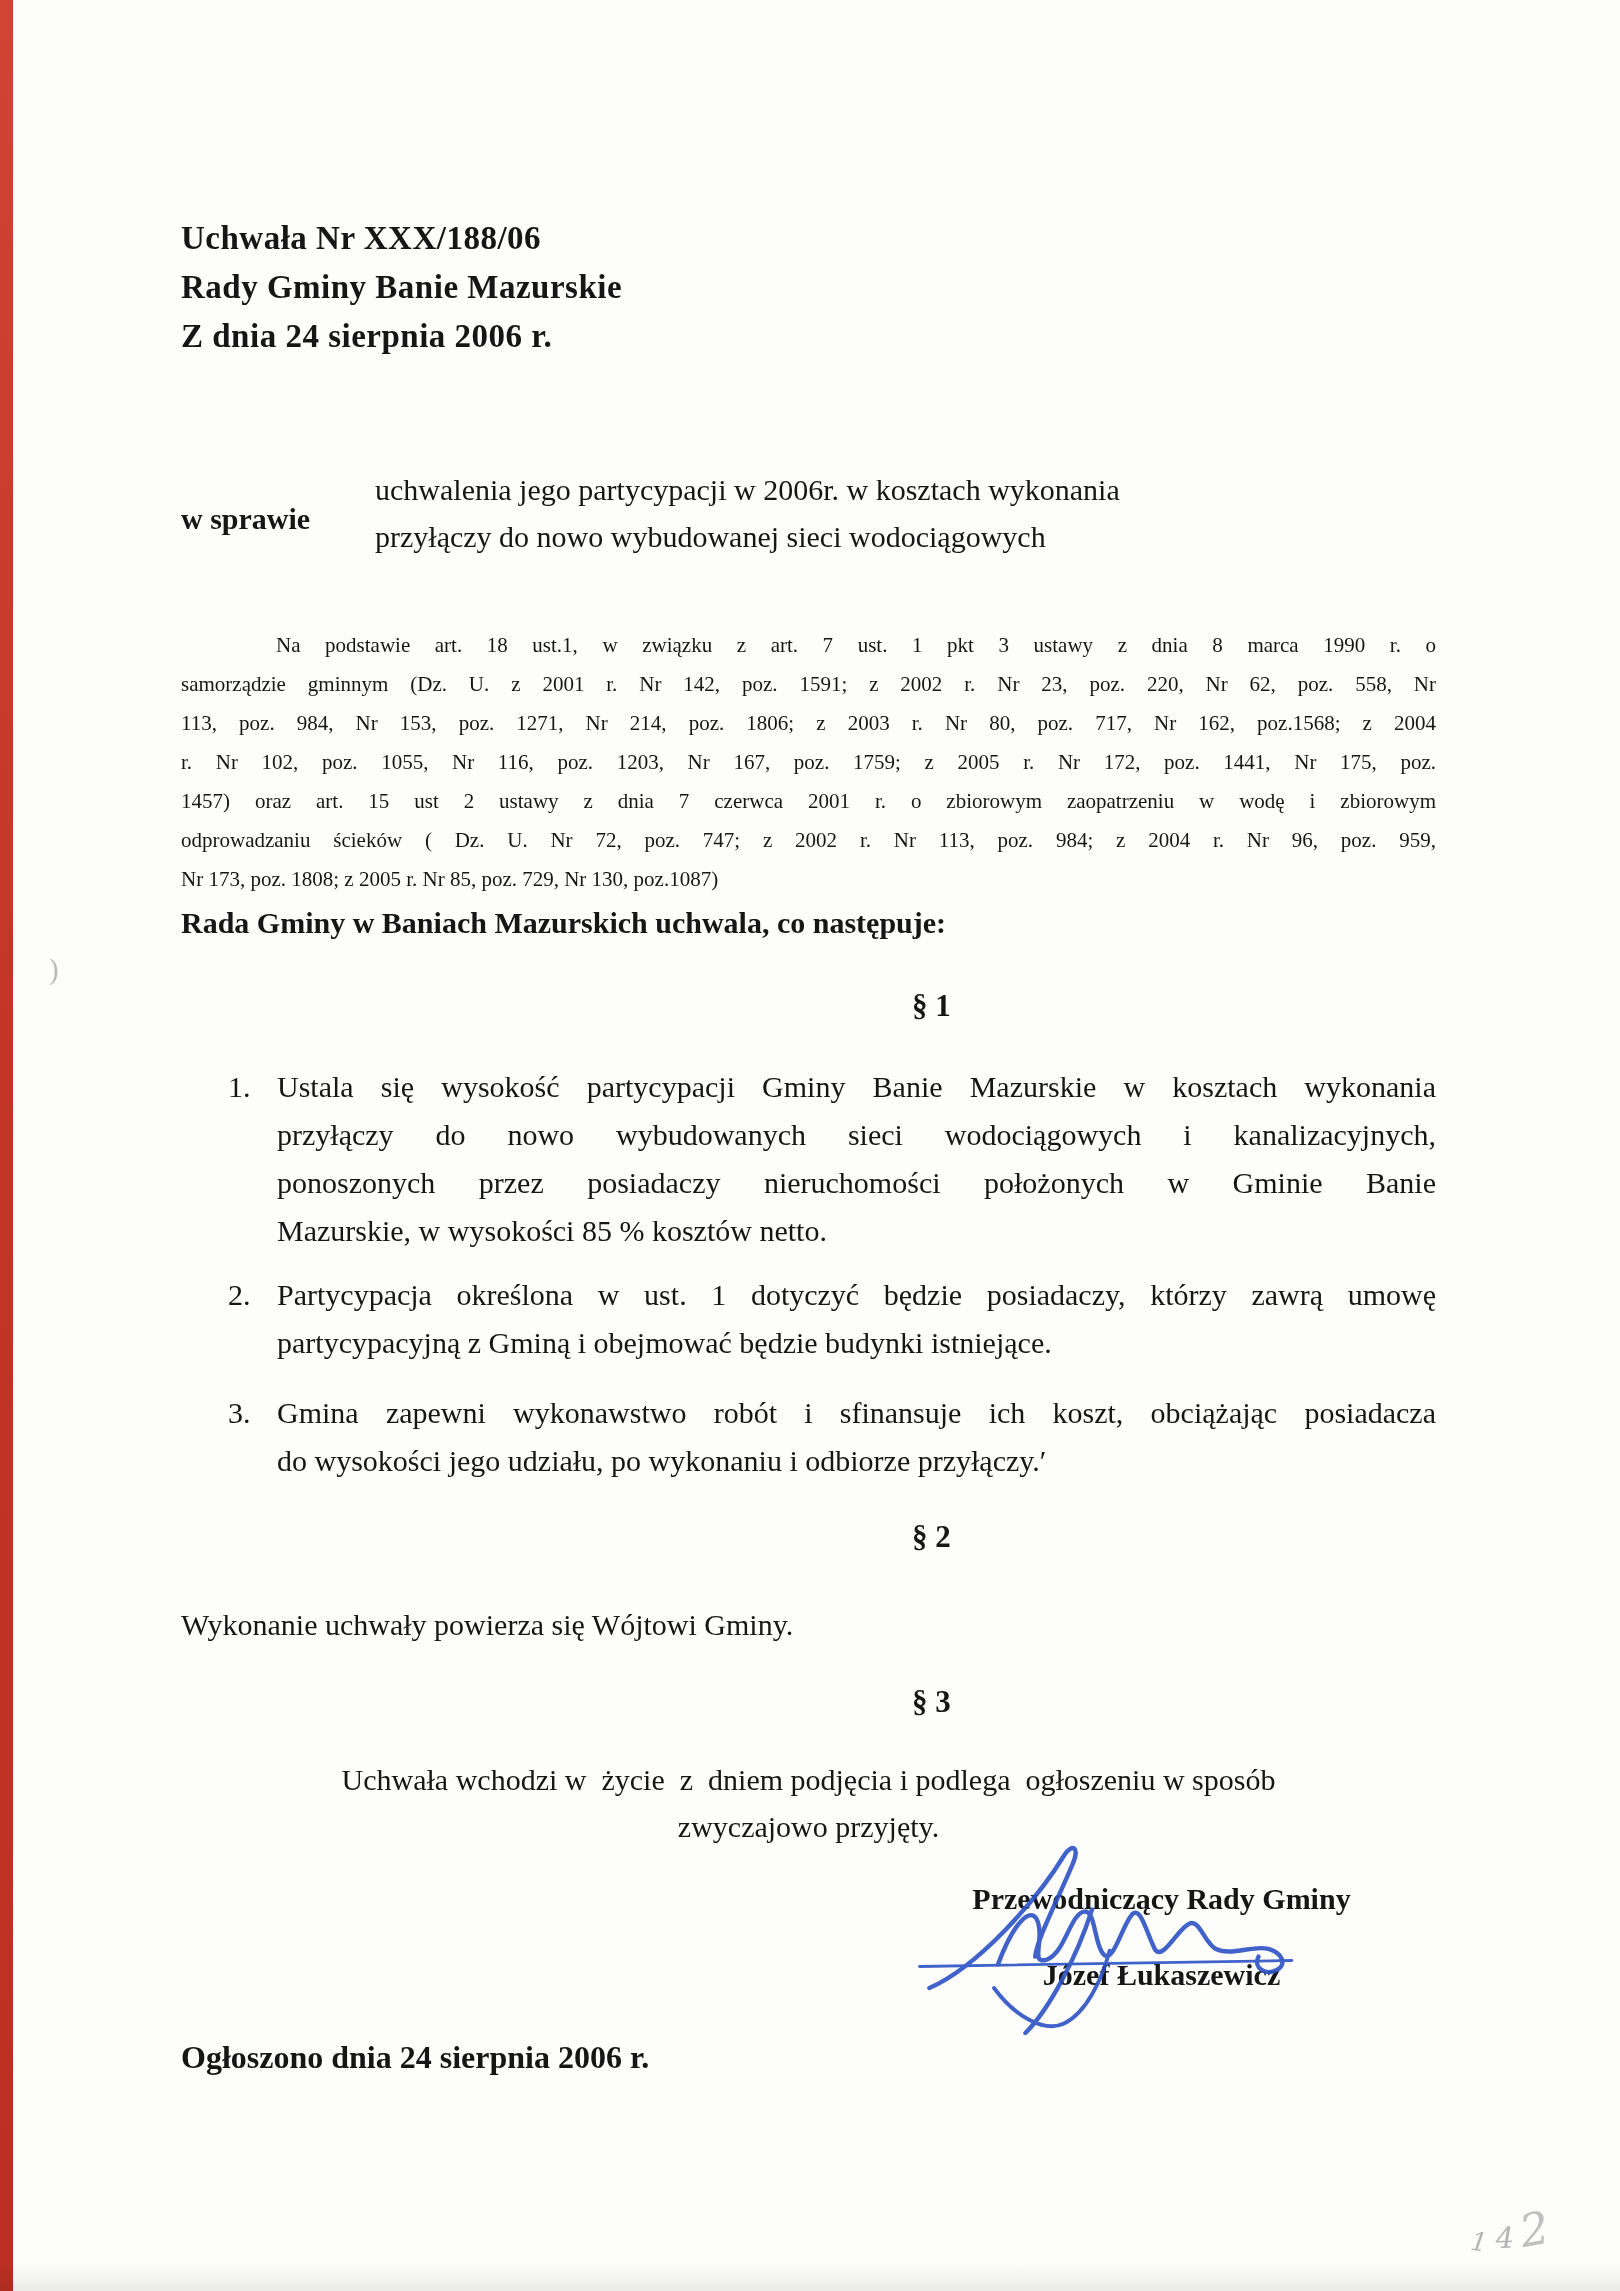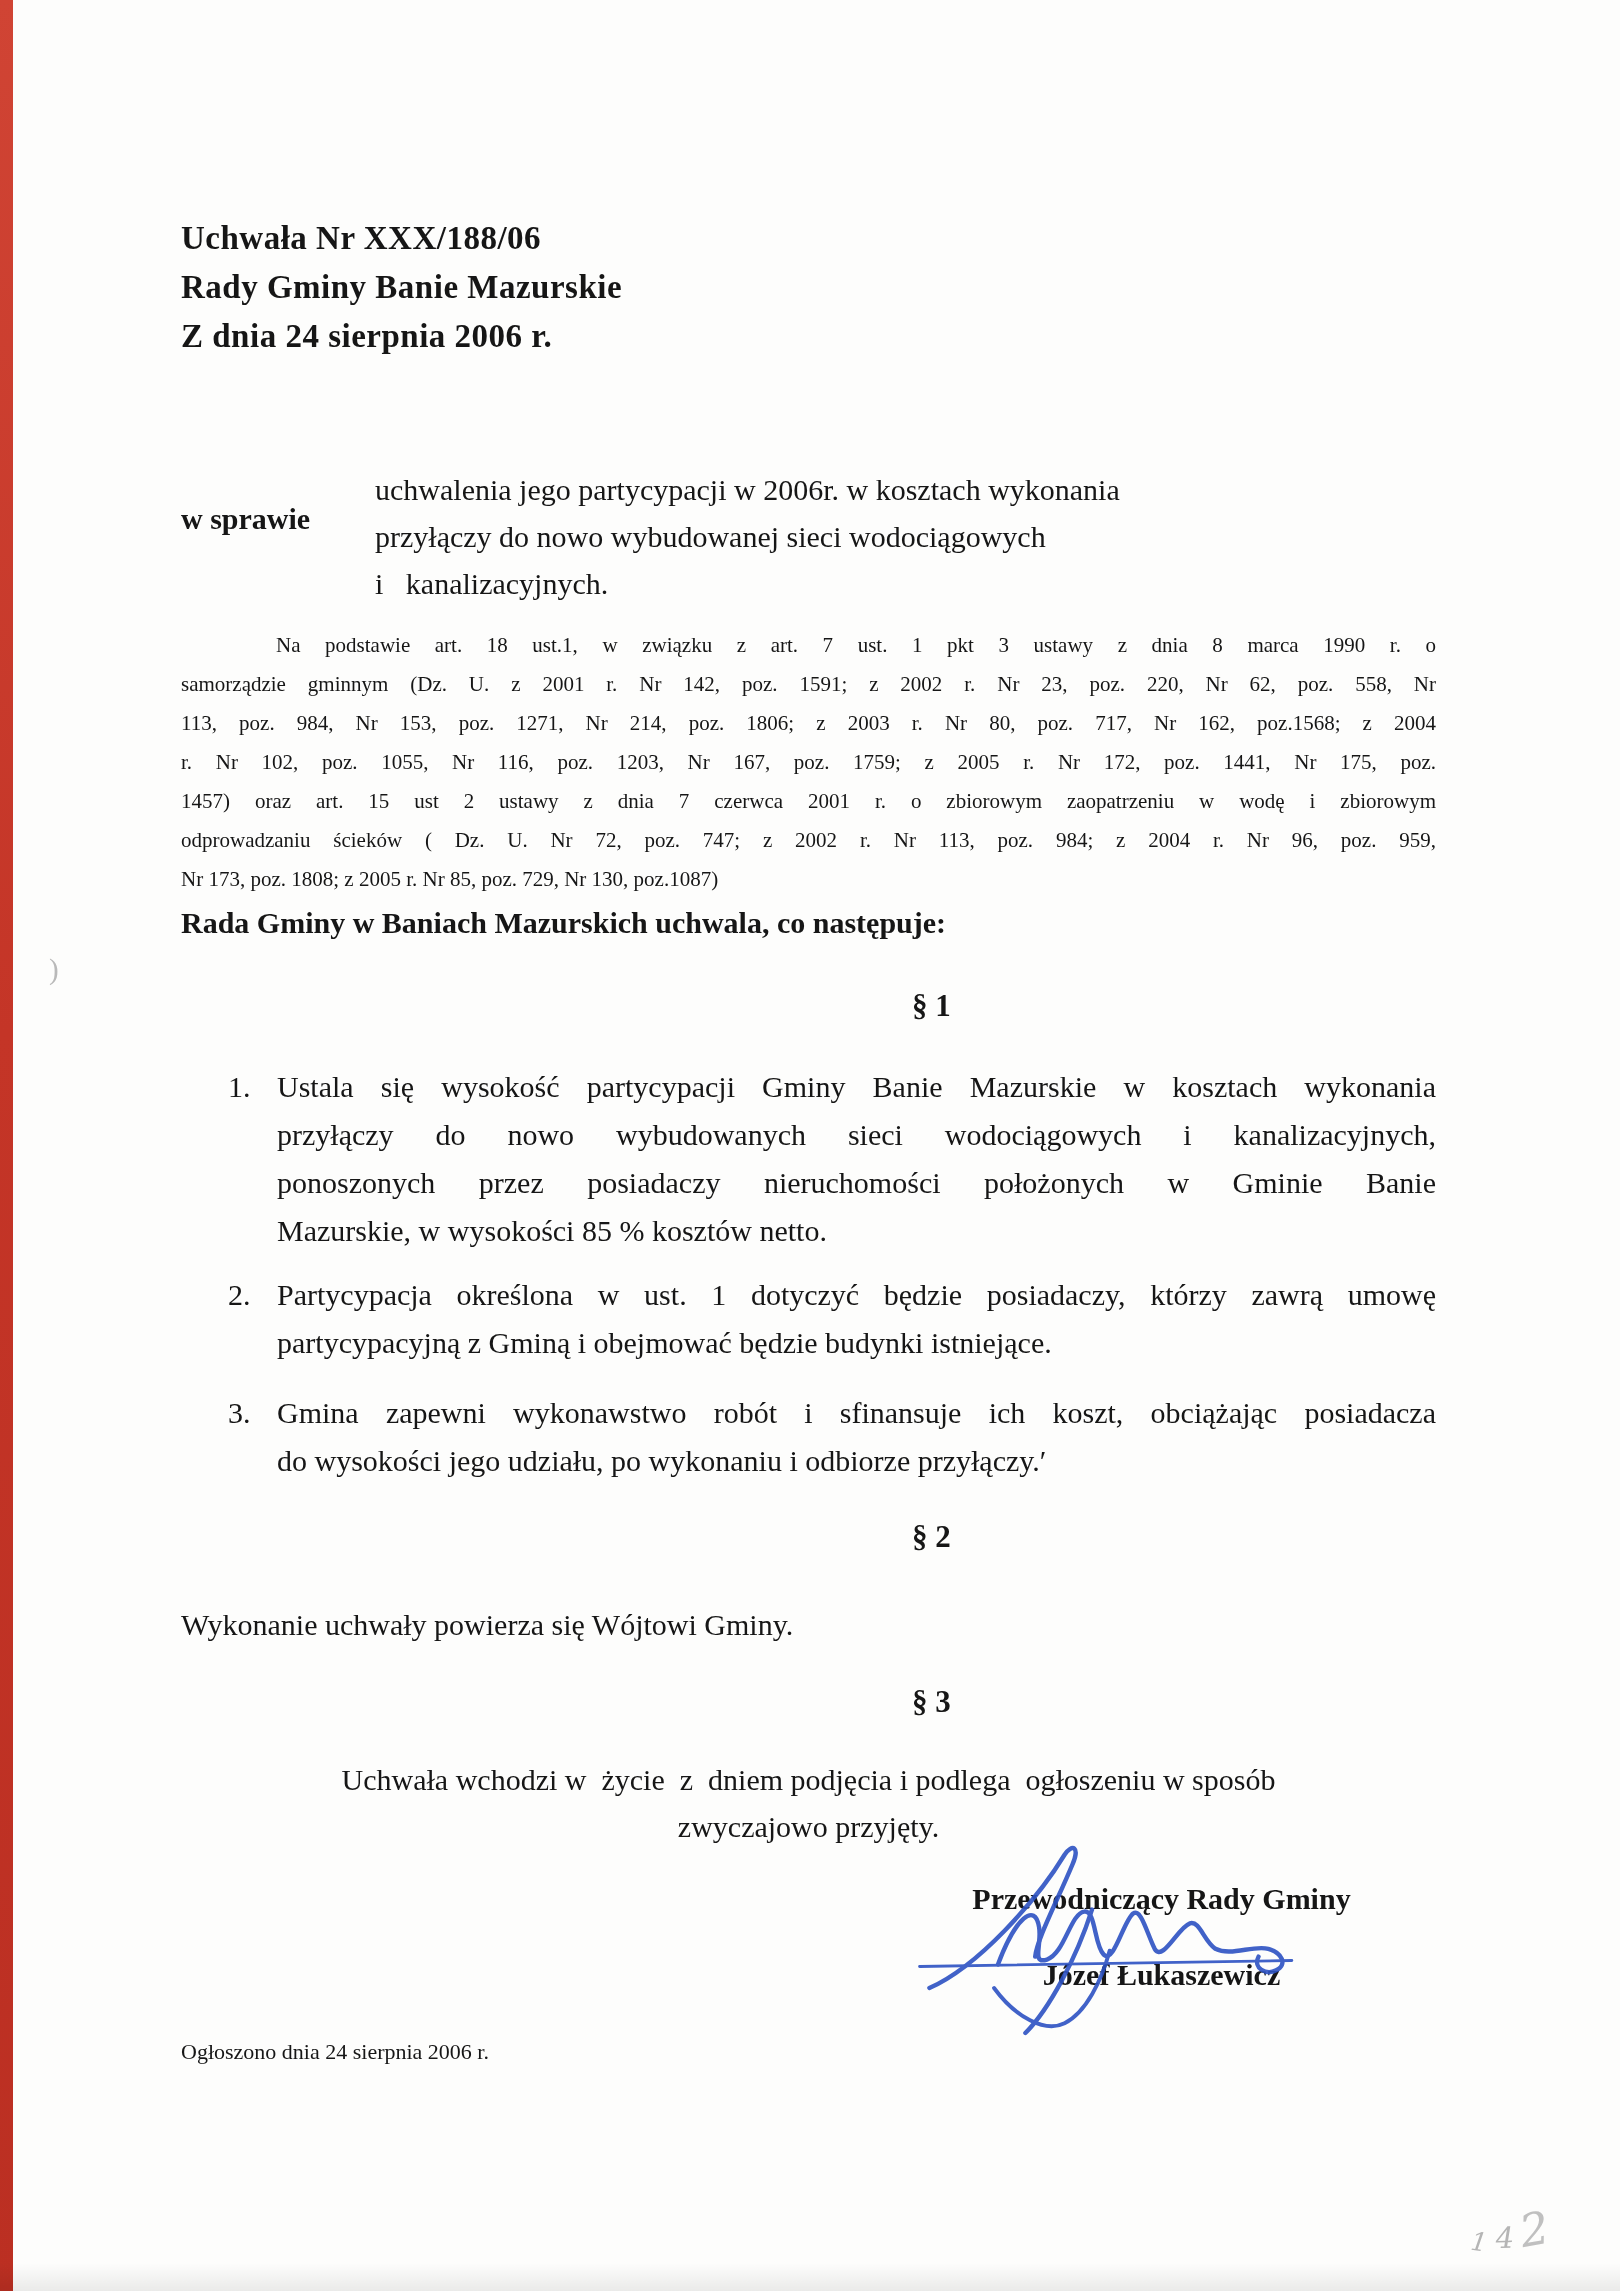--- a/index.html
+++ b/index.html
@@ -45,21 +45,21 @@
   .list-item { width: 1208px; left: 228px; font-size: 30px; line-height: 48px; }
   .list-item .num { position: absolute; left: 0; top: 0; }
   .list-item .lines { margin-left: 49px; width: 1159px; }
 
   .para { left: 181px; font-size: 30px; line-height: 47px; text-align: center; }
 
   .sig-title { left: 931px; top: 1882px; width: 461px; text-align: center; font-size: 30px; font-weight: bold; }
   .sig-name  { left: 931px; top: 1958px; width: 461px; text-align: center; font-size: 30px; font-weight: bold; }
   .sig-svg { left: 900px; top: 1841px; }
 
-  .footer-note { left: 181px; top: 2039px; font-size: 22px; font-weight: normal; }
+  .footer-note { left: 181px; top: 2039px; font-size: 32px; font-weight: bold; }
 
   .pencil {
     left: 1470px; top: 2203px; width: 127px;
     color: #b5b5b5; font-style: italic;
     transform: rotate(-6deg);
     font-family: "DejaVu Serif", serif;
   }
   .pencil .d1 { font-size: 25.5px; display:inline-block; transform: rotate(14deg); margin-right: 8.8px; }
   .pencil .d2 { font-size: 29px; display:inline-block; transform: rotate(4deg); margin-right: 6.9px; }
   .pencil .d3 { font-size: 45px; display:inline-block; transform: rotate(-4deg); color:#c0c0c0; }
@@ -76,21 +76,20 @@
   <div class="abs title-block">
     <div>Uchwała Nr XXX/188/06</div>
     <div>Rady Gminy Banie Mazurskie</div>
     <div>Z dnia 24 sierpnia 2006 r.</div>
   </div>
 
   <div class="abs subject-label">w sprawie</div>
   <div class="abs subject-lines">
     <div>uchwalenia jego partycypacji w 2006r. w kosztach wykonania</div>
     <div>przyłączy do nowo wybudowanej sieci wodociągowych</div>
-    <div class="pre">i   kanalizacyjnych.</div>
   </div>
 
   <div class="abs legal">
     <div class="jl indent">Na podstawie art. 18 ust.1, w związku z art. 7 ust. 1 pkt 3 ustawy z dnia 8 marca 1990 r. o</div>
     <div class="jl">samorządzie gminnym (Dz. U. z 2001 r. Nr 142, poz. 1591; z 2002 r. Nr 23, poz. 220, Nr 62, poz. 558, Nr</div>
     <div class="jl">113, poz. 984, Nr 153, poz. 1271, Nr 214, poz. 1806; z 2003 r. Nr 80, poz. 717, Nr 162, poz.1568; z 2004</div>
     <div class="jl">r. Nr 102, poz. 1055, Nr 116, poz. 1203, Nr 167, poz. 1759; z 2005 r. Nr 172, poz. 1441, Nr 175, poz.</div>
     <div class="jl">1457) oraz art. 15 ust 2 ustawy z dnia 7 czerwca 2001 r. o zbiorowym zaopatrzeniu w wodę i zbiorowym</div>
     <div class="jl">odprowadzaniu ścieków ( Dz. U. Nr 72, poz. 747; z 2002 r. Nr 113, poz. 984; z 2004 r. Nr 96, poz. 959,</div>
     <div>Nr 173, poz. 1808; z 2005 r. Nr 85, poz. 729, Nr 130, poz.1087)</div>

